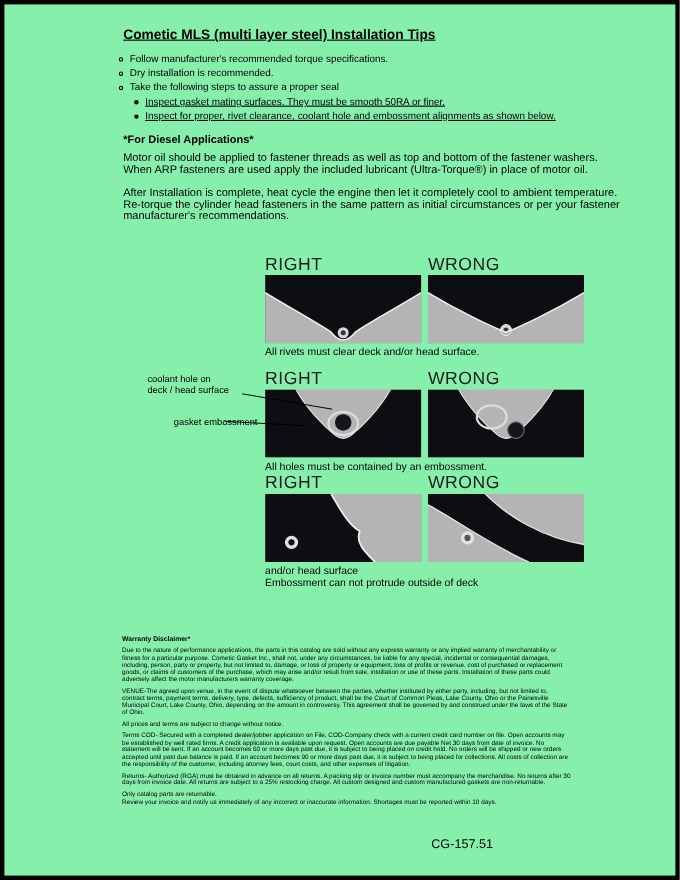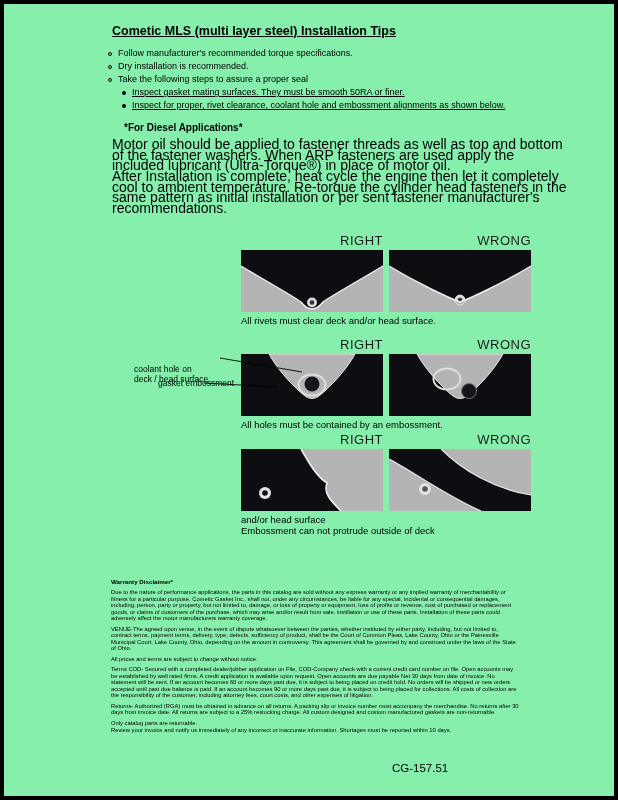--- a/index.html
+++ b/index.html
@@ -16,41 +16,41 @@
   .title {
     position:absolute; left:108px; top:20px;
     font-size:12.5px; font-weight:bold; text-decoration:underline;
   }
   .bullets { position:absolute; left:104px; top:43px; width:480px; }
   .b-row { display:flex; font-size:9px; line-height:13px; }
   .b-row.sub { margin-left:14px;text-decoration:underline; }
   .dot { flex:none; margin:4.5px 6px 0 0; }
   .dot.hollow { width:4px; height:4px; border:1px solid #000; border-radius:50%; }
   .dot.filled { width:4px; height:4px; background:#000; border-radius:50%; }
-  .diesel-heading { position:absolute; left:108px; top:118px; font-size:10px; font-weight:bold;margin-left:12px; }
-  .para { position:absolute; left:108px; width:458px; font-size:14px; line-height:10.5px; }
+  .diesel-heading { position:absolute; left:108px; top:118px; font-size:10px; font-weight:bold; }
+  .para { position:absolute; left:108px; width:458px; font-size:10px; line-height:10.5px; }
   .para.p1 { top:135px; }
   .para.p2 { top:167px; }
   .para.note { top:205px; }
 
   .dg-row { position:absolute; left:0; width:618px; height:100px; }
   .dg-row.r1 { top:229px; }
   .dg-row.r2 { top:333px; }
   .dg-row.r3 { top:428px; }
-  .dg-label { position:absolute; top:0; width:142px; text-align:right;
-              font-size:13px; line-height:16px; color:#1c1c1c; letter-spacing:0.5px; }
+  .dg-label { position:absolute; top:0; width:142px; text-align:left;
+              font-size:16px; line-height:16px; color:#1c1c1c; letter-spacing:0.5px; }
   .dg-label.l { left:237px; }
   .dg-label.r { left:385px; }
   .dg-img { position:absolute; top:17px; width:142px; height:62px; }
   .dg-img.l { left:237px; }
   .dg-img.r { left:385px; }
   .dg-img svg { display:block; width:142px; height:62px; }
   .dg-caption { position:absolute; left:237px; top:82px; font-size:9.5px; line-height:11px; }
   .anno { position:absolute; font-size:8.5px; line-height:10px; }
-  .anno.coolant { left:130px; top:27px; width:95px; }
+  .anno.coolant { left:130px; top:2px; width:95px; }
   .anno.emboss  { left:107px; top:41px; width:95px;margin-left:47px; }
   .anno-lines { position:absolute; left:0; top:0; width:618px; height:100px; pointer-events:none; }
 
   .disclaimer { position:absolute; left:107px; top:574px; width:408px; }
   .disc-h { font-size:6.2px; font-weight:bold; margin-bottom:4px; }
   .disc-p { font-size:5.8px; line-height:6.5px; margin-bottom:4px; text-align:left; }
   .disc-p.tight { margin-bottom:0.5px; }
   .doc-code { position:absolute; left:388px; top:758px; font-size:11.5px; }
 </style>
 </head>
@@ -78,21 +78,21 @@
       <span>Inspect gasket mating surfaces.  They must be smooth 50RA or finer.</span>
     </div>
     <div class="b-row sub">
       <span class="dot filled"></span>
       <span>Inspect for proper, rivet clearance, coolant hole and embossment alignments as shown below.</span>
     </div>
   </div>
 
   <div class="diesel-heading">*For Diesel Applications*</div>
   <p class="para p1">Motor oil should be applied to fastener threads as well as top and bottom of the fastener washers. When ARP fasteners are used apply the included lubricant (Ultra-Torque®) in place of motor oil.</p>
-  <p class="para p2">After Installation is complete, heat cycle the engine then let it completely cool to ambient temperature. Re-torque the cylinder head fasteners in the same pattern as initial installation or per sent fastener manufacturer's recommendations.</p>
+  <p class="para p2">After Installation is complete, heat cycle the engine then let it completely cool to ambient temperature. Re-torque the cylinder head fasteners in the same pattern as initial circumstances or per your fastener manufacturer's recommendations.</p>
 
   <div class="dg-row r1">
     <div class="dg-label l">RIGHT</div>
     <div class="dg-label r">WRONG</div>
     <div class="dg-img l">
       <svg viewBox="0 0 142 62">
         <rect width="142" height="62" fill="#0d0d12"></rect>
         <path d="M0,16 C30,34 52,46 60,52 Q71,66 82,52 C90,46 112,34 142,16 L142,62 L0,62 Z" fill="#b4b4b4"></path>
         <path d="M0,16 C30,34 52,46 60,52 Q71,66 82,52 C90,46 112,34 142,16" fill="none" stroke="#efefef" stroke-width="1.4"></path>
         <circle cx="71" cy="52.5" r="5" fill="#d8d8d8"></circle>

